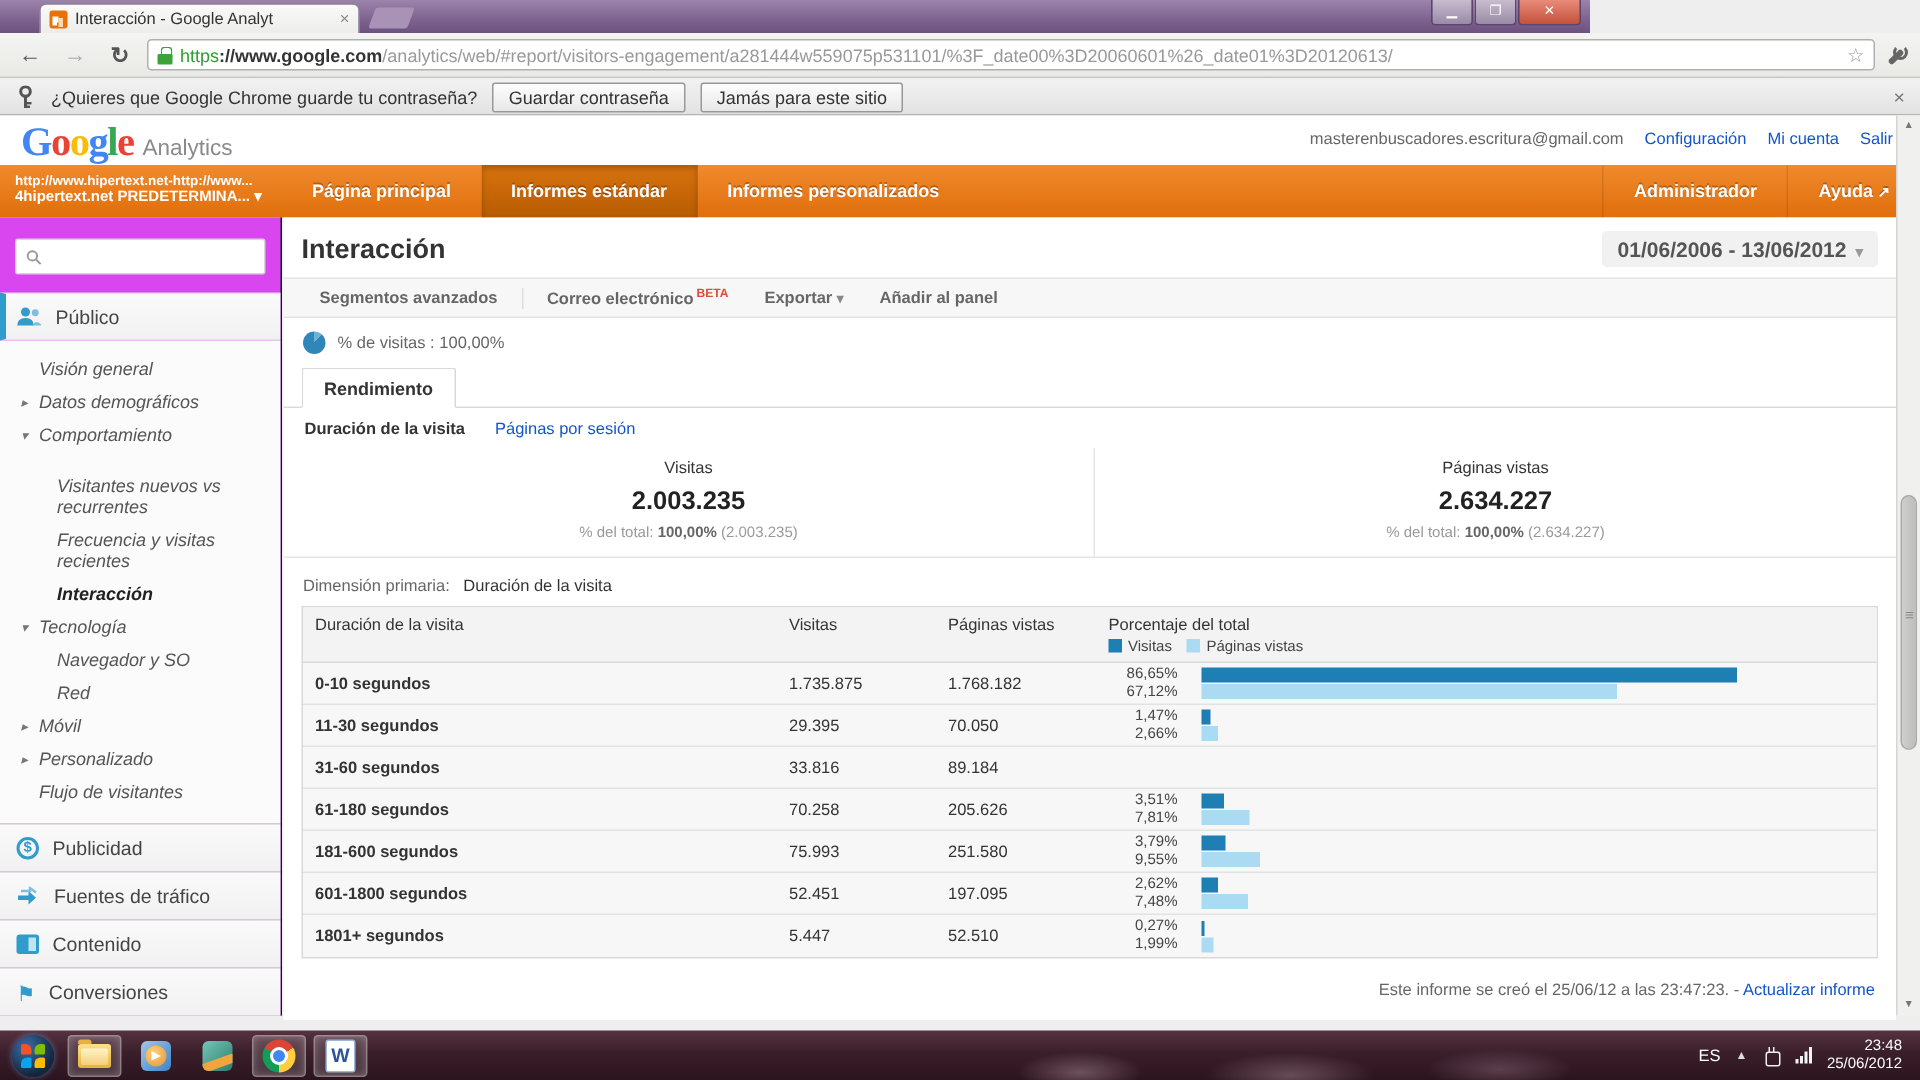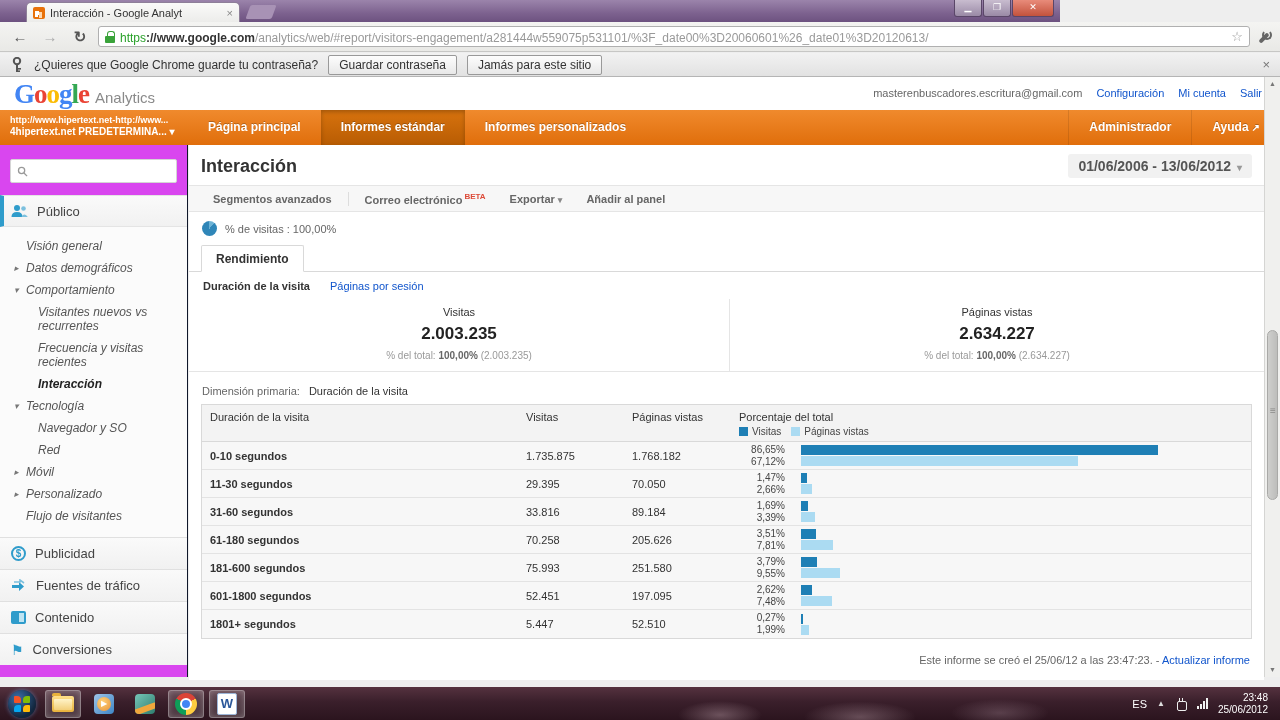--- a/index.html
+++ b/index.html
@@ -287,21 +287,21 @@
       <div class="nav-item lvl1">
         <div class="nav-arrow">▸</div>
         <div class="nav-label" style="display: inline;">Datos demográficos</div>
       </div>
       <div class="nav-item lvl1">
         <div class="nav-arrow">▾</div>
         <div class="nav-label" style="display: inline;">Comportamiento</div>
       </div>
       <div class="nav-item lvl2">
         <div class="nav-arrow"></div>
-        <div class="nav-label" style="display: inline;">Visitantes nuevos vs recurrentes</div>
+        <div class="nav-label" style="display: inline; margin-top: 12px;">Visitantes nuevos vs recurrentes</div>
       </div>
       <div class="nav-item lvl2">
         <div class="nav-arrow"></div>
         <div class="nav-label" style="display: inline;">Frecuencia y visitas recientes</div>
       </div>
       <div class="nav-item lvl2 active">
         <div class="nav-arrow"></div>
         <div class="nav-label" style="display: inline;">Interacción</div>
       </div>
       <div class="nav-item lvl1">
@@ -435,30 +435,20 @@
               <div class="bars">
                 <div class="bar dark" style="width: 6.1px;"></div>
                 <div class="bar light" style="width: 11px;"></div>
               </div>
             </div>
           </div>
           <div class="t-row">
             <div class="t-cell dim">31-60 segundos</div>
             <div class="t-cell">33.816</div>
             <div class="t-cell">89.184</div>
-            <div class="pct-cell">
-              <div class="pct-nums">
-                <div class="">1,69%</div>
-                <div class="">3,39%</div>
-              </div>
-              <div class="bars">
-                <div class="bar dark" style="width: 7px;"></div>
-                <div class="bar light" style="width: 14px;"></div>
-              </div>
-            </div>
           </div>
           <div class="t-row">
             <div class="t-cell dim">61-180 segundos</div>
             <div class="t-cell">70.258</div>
             <div class="t-cell">205.626</div>
             <div class="pct-cell">
               <div class="pct-nums">
                 <div class="">3,51%</div>
                 <div class="">7,81%</div>
               </div>

